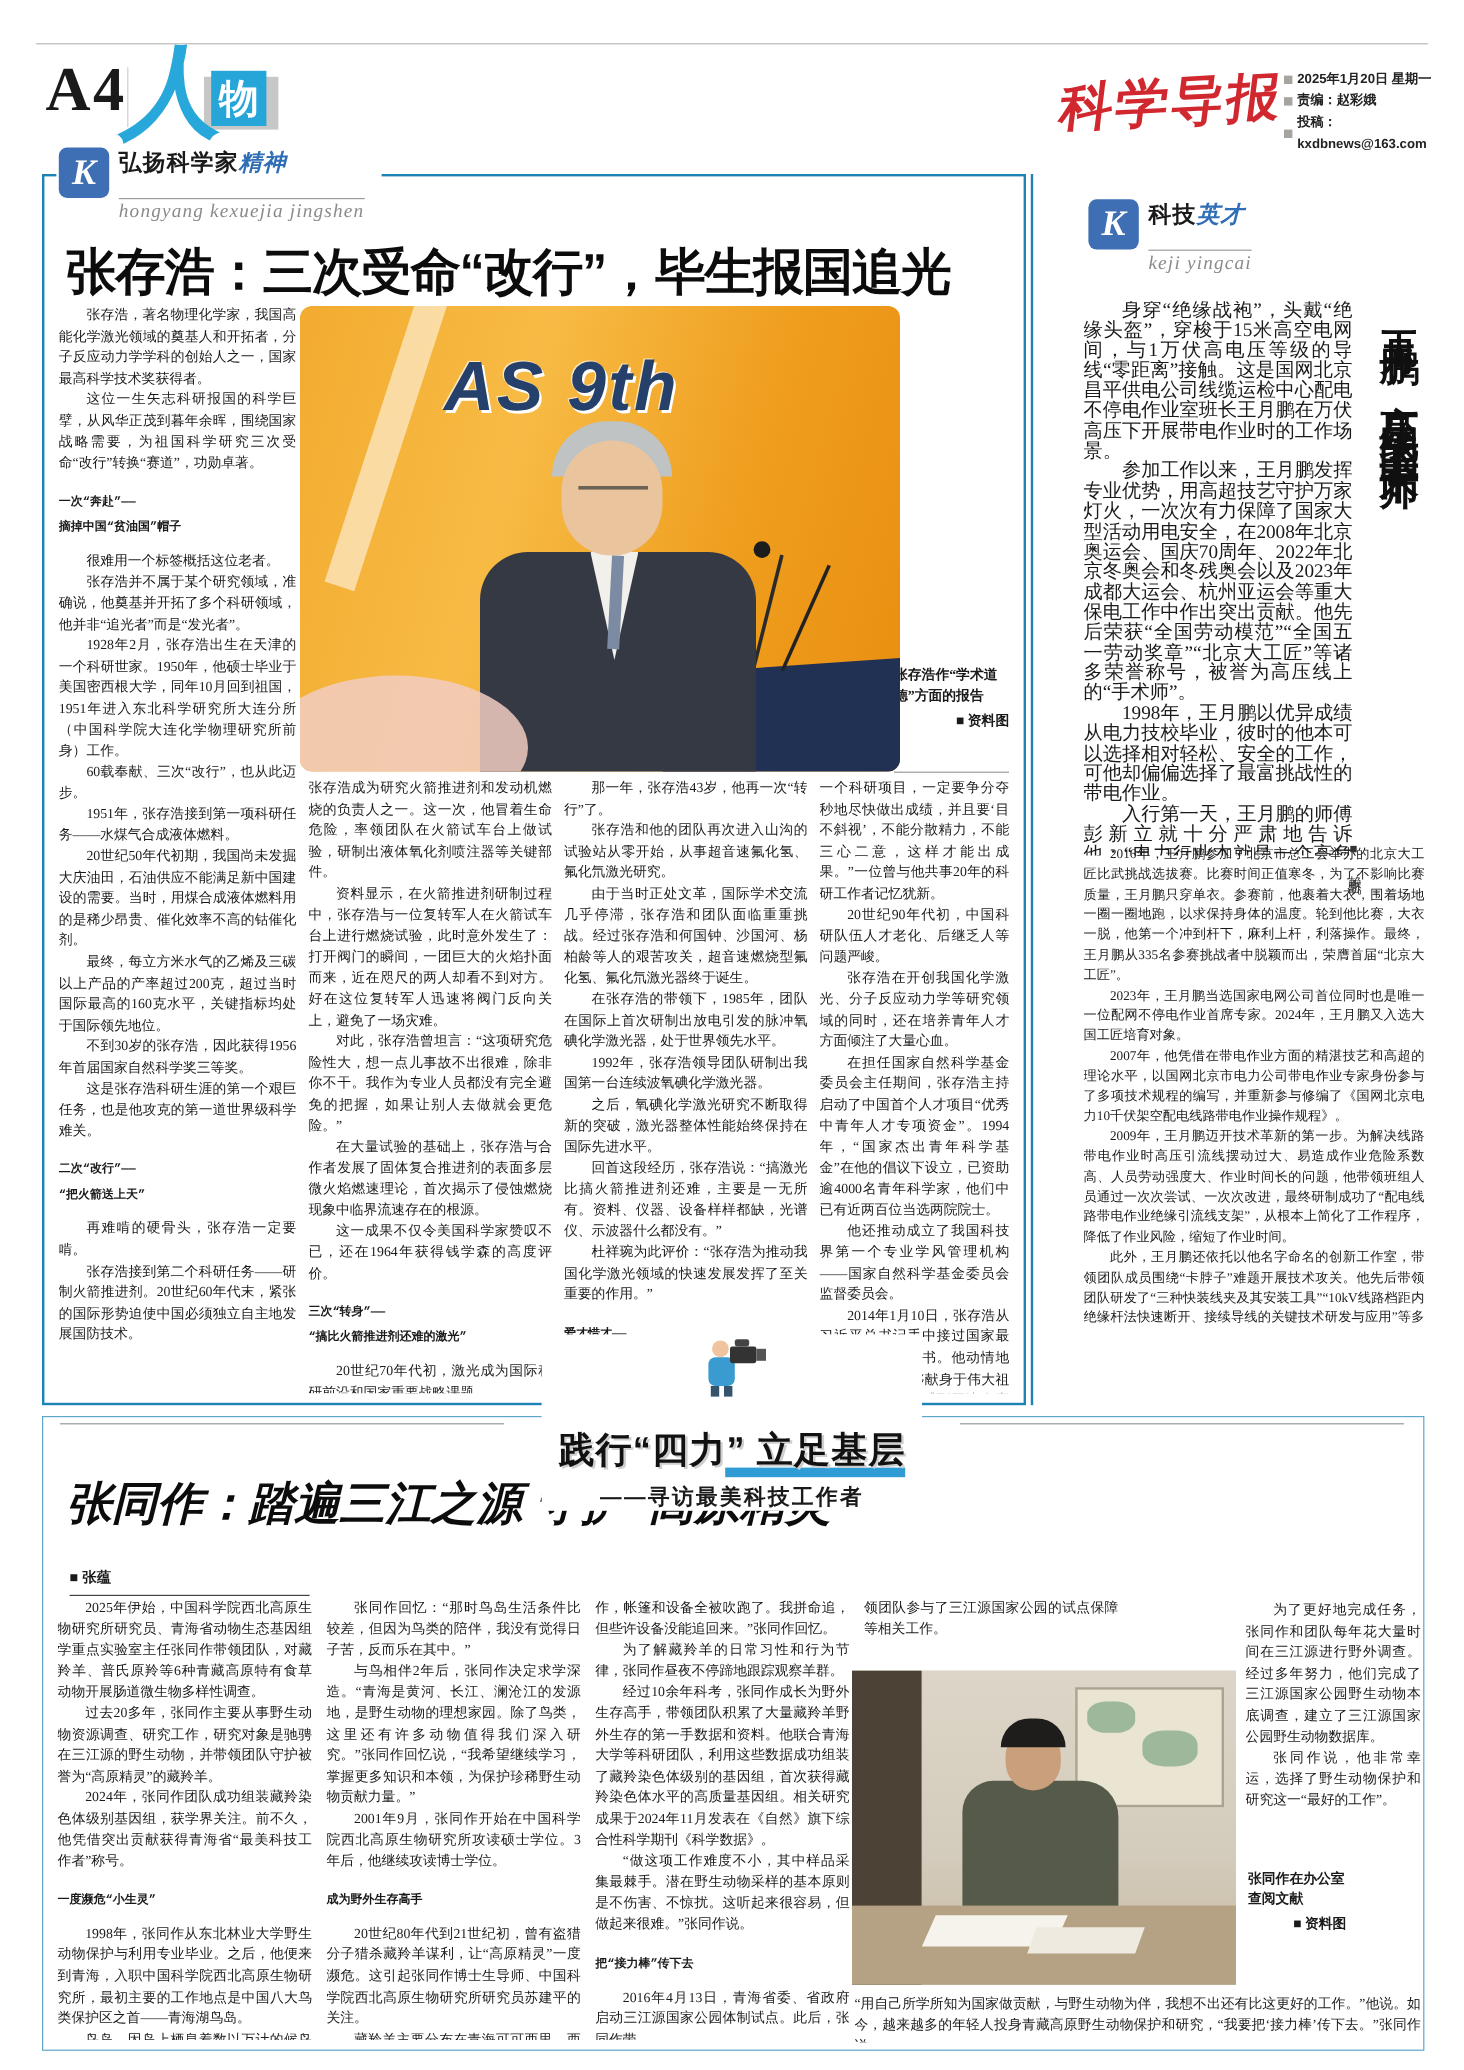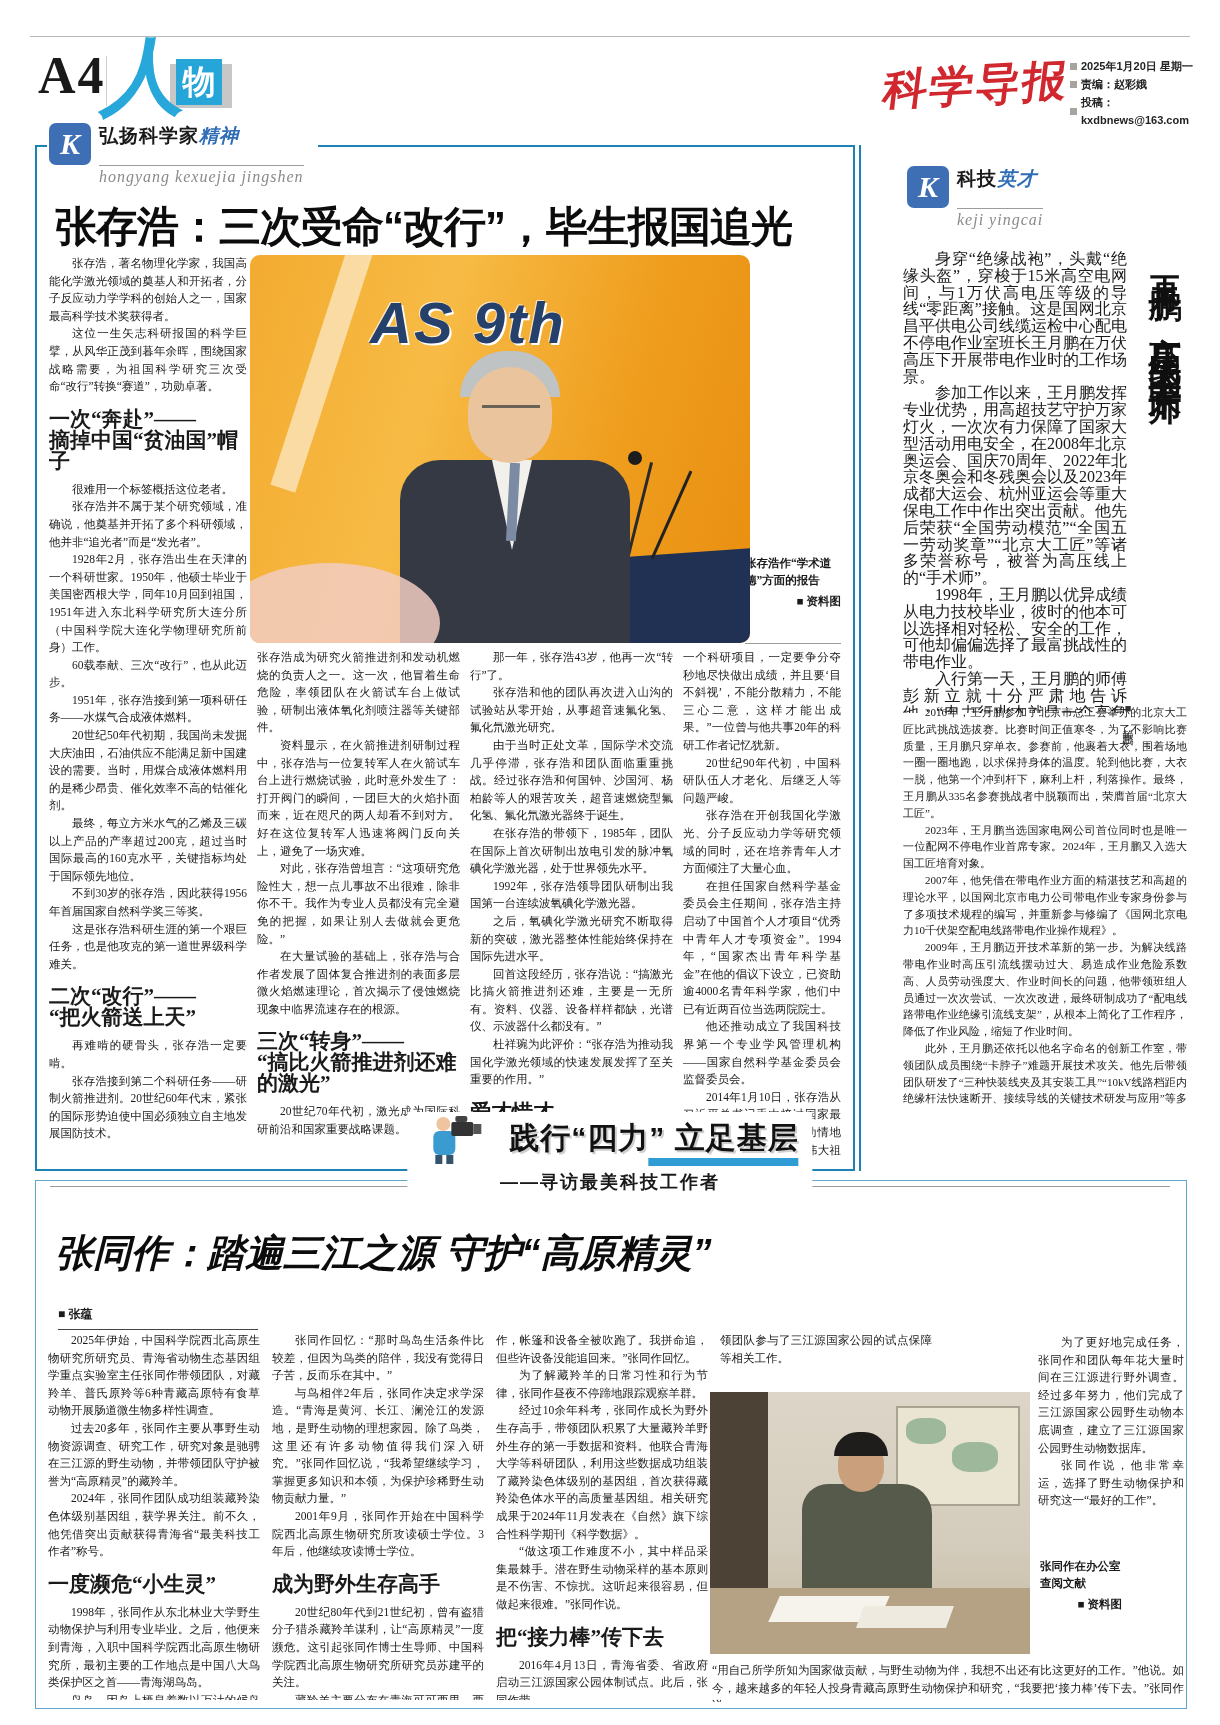--- a/index.html
+++ b/index.html
@@ -34,21 +34,21 @@
   .badge .trow .accent{color:#2f6eb6;font-style:italic;font-family:"Liberation Serif",serif;}
   .badge .pinyin{font-style:italic;color:#8a8a8a;font-size:16px;margin-top:2px;letter-spacing:1px;}
   .badge1{left:10px;top:-26px;}
   .headline1{position:absolute;left:18px;top:52px;width:780px;font-size:42px;font-weight:700;
              letter-spacing:-1px;color:#0c0c0c;}
   .mcols{position:absolute;left:12px;top:108px;width:792px;height:906px;display:flex;gap:10px;}
   .mcol{font-size:11.5px;line-height:17.6px;text-align:justify;overflow:hidden;}
   .c1{width:198px;}.c2{width:203px;padding-top:394px;}.c3{width:203px;padding-top:394px;}.c4{width:158px;}
   .para{text-indent:2em;margin:0;}
   .cont{text-indent:0;}
-  .colhead{font-family:Liberation Serif, serif;font-weight:700;font-size:21px;
+  .colhead{font-family:Liberation Mono, monospace;font-weight:700;font-size:10px;
            line-height:21px;margin:13px 0 9px;white-space:pre-line;text-indent:0;text-align:left;}
 
   
   .photo1{position:absolute;left:213px;top:108px;width:500px;height:388px;border-radius:10px;overflow:hidden;
           background:linear-gradient(105deg,#f3ab30 0%,#f7bb45 35%,#ef9d1d 70%,#e98e10 100%);}
   .p1text{position:absolute;left:120px;top:34px;font-size:58px;font-weight:700;font-style:italic;
           color:#24406b;text-shadow:2px 2px 0 #fff,-1px -1px 0 #ffffffaa;letter-spacing:2px;}
   .p1streak{position:absolute;left:60px;top:-20px;width:26px;height:260px;background:#ffffff88;transform:rotate(18deg);}
   .p1head{position:absolute;left:218px;top:112px;width:84px;height:96px;border-radius:46px;background:#eac49d;}
   .p1hair{position:absolute;left:210px;top:96px;width:100px;height:46px;border-radius:50px 50px 0 0;background:#bfc3c4;}
@@ -79,21 +79,21 @@
           font-size:33px;font-weight:700;letter-spacing:7px;color:#101010;font-family:"Liberation Serif",serif;}
   .vbyline{position:absolute;left:1120px;top:702px;height:120px;writing-mode:vertical-rl;
            font-size:11px;color:#333;letter-spacing:2px;}
 
   
   .bbox{position:absolute;left:35px;top:1180px;width:1150px;height:527px;border:1px solid #5ea5c9;}
   .flankL{position:absolute;left:50px;top:1186px;width:370px;height:1px;background:#9a9a9a;}
   .flankR{position:absolute;left:800px;top:1186px;width:370px;height:1px;background:#9a9a9a;}
   .banner{position:absolute;left:50%;top:1112px;transform:translateX(-50%);background:#fff;
           padding:0 14px;text-align:center;z-index:3;}
-  .banner .l1{display:flex;align-items:center;gap:24px;justify-content:flex-end;}
+  .banner .l1{display:flex;align-items:center;gap:24px;justify-content:flex-end;flex-direction:column;}
   .banner .l1 .txt{font-size:30px;font-weight:700;letter-spacing:1px;color:#111;
                    text-shadow:2px 2px 0 #cfcfcf;}
   .banner .bluebar{height:8px;background:#2f9cd6;width:150px;margin:-6px 0 4px auto;}
   .banner .l2{font-size:18px;font-weight:700;letter-spacing:2px;}
   .headline2{position:absolute;left:55px;top:1228px;font-size:38px;font-weight:700;letter-spacing:0;color:#0c0c0c;font-style:italic;}
   .byline2{position:absolute;left:58px;top:1306px;font-size:12px;font-weight:700;border-bottom:1px solid #444;
            padding-bottom:6px;width:200px;}
   .bcols{position:absolute;left:48px;top:1332px;width:940px;display:flex;gap:12px;}
   .bcol{width:212px;font-size:11.5px;line-height:17.6px;text-align:justify;height:368px;overflow:hidden;}
   .bcol4{width:212px;height:56px;}
@@ -172,20 +172,21 @@
           <div class="colhead">二次“改行”——
 “把火箭送上天”</div>
           <div class="para">再难啃的硬骨头，张存浩一定要啃。</div>
           <div class="para">张存浩接到第二个科研任务——研制火箭推进剂。20世纪60年代末，紧张的国际形势迫使中国必须独立自主地发展国防技术。</div>
         </div>
       <div class="mcol c2">
           <div class="para cont">张存浩成为研究火箭推进剂和发动机燃烧的负责人之一。这一次，他冒着生命危险，率领团队在火箭试车台上做试验，研制出液体氧化剂喷注器等关键部件。</div>
           <div class="para">资料显示，在火箭推进剂研制过程中，张存浩与一位复转军人在火箭试车台上进行燃烧试验，此时意外发生了：打开阀门的瞬间，一团巨大的火焰扑面而来，近在咫尺的两人却看不到对方。好在这位复转军人迅速将阀门反向关上，避免了一场灾难。</div>
           <div class="para">对此，张存浩曾坦言：“这项研究危险性大，想一点儿事故不出很难，除非你不干。我作为专业人员都没有完全避免的把握，如果让别人去做就会更危险。”</div>
           <div class="para">在大量试验的基础上，张存浩与合作者发展了固体复合推进剂的表面多层微火焰燃速理论，首次揭示了侵蚀燃烧现象中临界流速存在的根源。</div>
+          <div class="para">这一成果不仅令美国科学家赞叹不已，还在1964年获得钱学森的高度评价。</div>
           <div class="colhead">三次“转身”——
 “搞比火箭推进剂还难的激光”</div>
           <div class="para">20世纪70年代初，激光成为国际科研前沿和国家重要战略课题。</div>
         </div>
       <div class="mcol c3">
           <div class="para">那一年，张存浩43岁，他再一次“转行”了。</div>
           <div class="para">张存浩和他的团队再次进入山沟的试验站从零开始，从事超音速氟化氢、氟化氘激光研究。</div>
           <div class="para">由于当时正处文革，国际学术交流几乎停滞，张存浩和团队面临重重挑战。经过张存浩和何国钟、沙国河、杨柏龄等人的艰苦攻关，超音速燃烧型氟化氢、氟化氘激光器终于诞生。</div>
           <div class="para">在张存浩的带领下，1985年，团队在国际上首次研制出放电引发的脉冲氧碘化学激光器，处于世界领先水平。</div>
           <div class="para">1992年，张存浩领导团队研制出我国第一台连续波氧碘化学激光器。</div>

